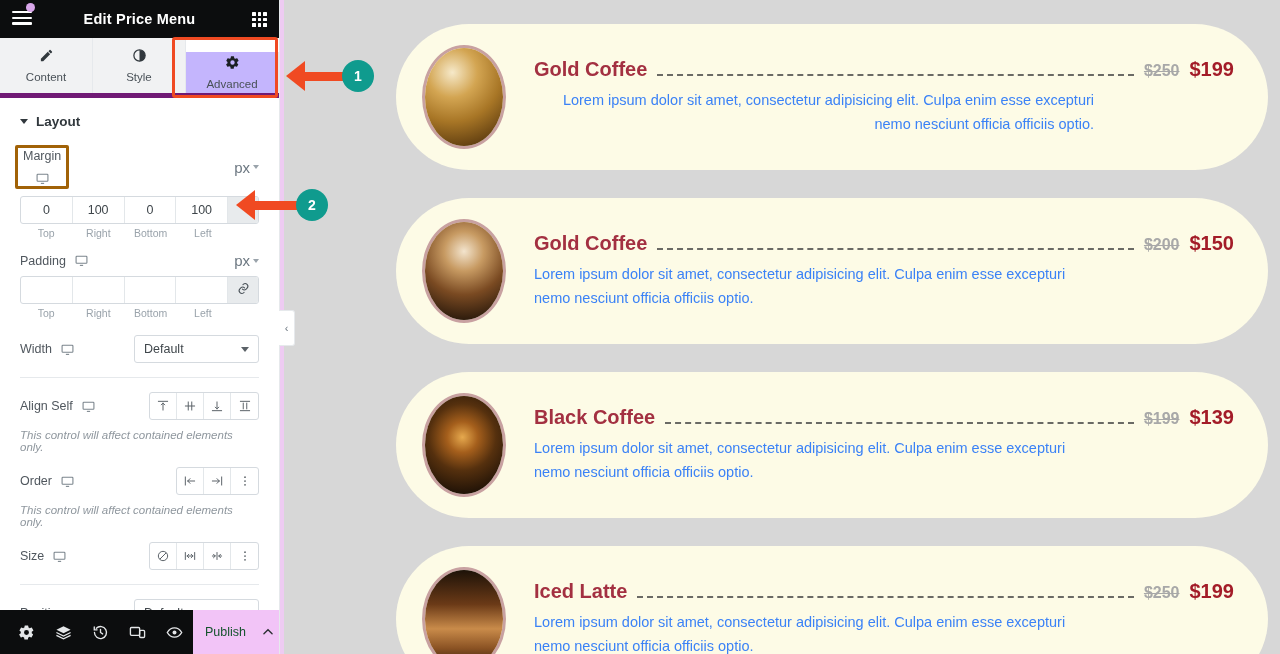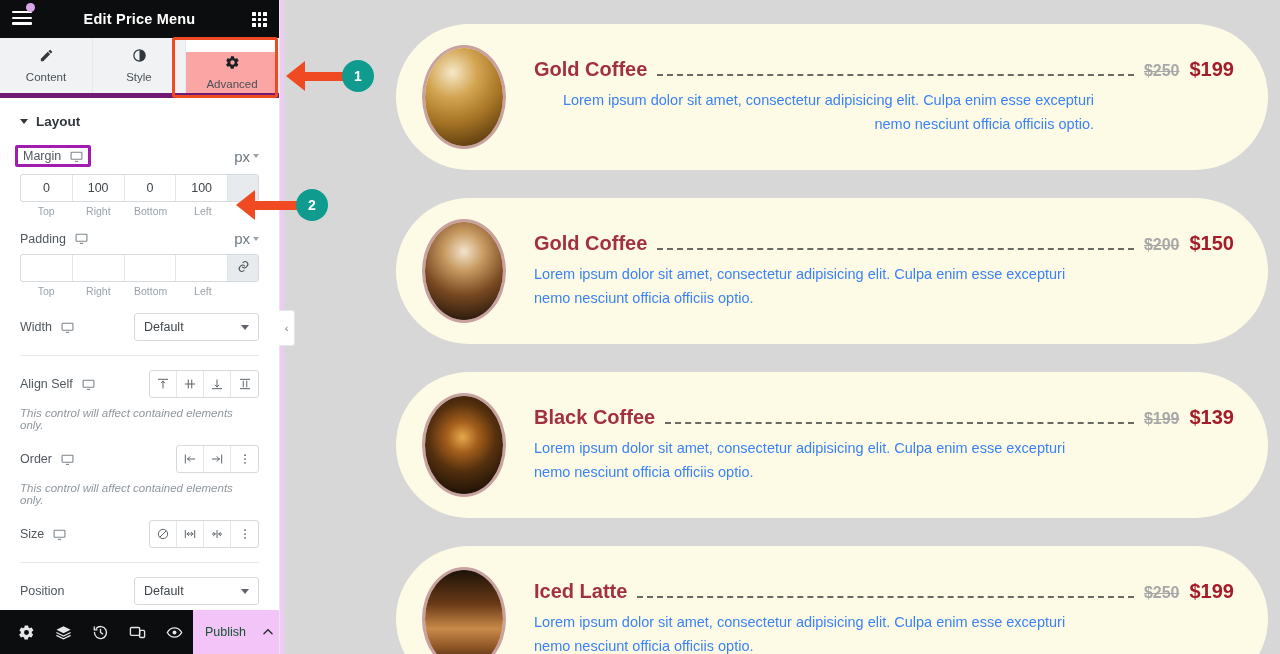--- a/index.html
+++ b/index.html
@@ -28,35 +28,35 @@
   .hamburger i { display: block; height: 2.4px; background: #fff; margin-bottom: 3.3px; border-radius: 1px; }
   .ham-dot { position: absolute; left: 26px; top: 3px; width: 9px; height: 9px; border-radius: 50%; background: #d9a6ea; }
   .panel-title { flex: 1; text-align: center; font-size: 14.5px; font-weight: bold; letter-spacing: .2px; }
   .grid-icon { position: absolute; right: 12px; top: 12px; width: 15px; height: 15px;
     display: grid; grid-template-columns: repeat(3,1fr); grid-template-rows: repeat(3,1fr); gap: 2px; cursor: pointer;}
   .grid-icon span { background: #fff; border-radius: .5px; }
 
   .tabs { display: flex; height: 60px; flex: 0 0 60px; border-bottom: 5px solid #701a75; background: #fff; position: relative; }
   .tab { flex: 1; display: flex; flex-direction: column; align-items: center; justify-content: center;
          gap: 6px; font-size: 11.5px; color: #495157; cursor: pointer; background: #f1f2f3; border-right:1px solid #e6e9ec;}
-  .tab.active { background: #fca5a5; margin-top: 14px; }
+  .tab.active { background: #c4b5fd; margin-top: 14px; }
   .tab svg { width: 15px; height: 15px; }
   .tab-hl { position: absolute; left: 172px; top: -1px; width: 106px; height: 61px;
             border: 3px solid #f04a22; border-radius: 3px; pointer-events: none; }
 
   .panel-body { flex: 1; overflow: hidden; padding: 0 20px; position: relative; }
 
   .section-title { display: flex; align-items: center; gap: 8px; font-size: 13.5px; font-weight: bold;
                    color: #31383d; padding: 16px 0 14px 0; cursor: pointer;}
   .caret { width: 0; height: 0; border-left: 4.5px solid transparent; border-right: 4.5px solid transparent;
            border-top: 5.5px solid #31383d; }
 
   .row { display: flex; align-items: center; justify-content: space-between; margin-top: 2px; }
   .ctrl-label { font-size: 12.5px; color: #50575e; display: flex; align-items: center; gap: 9px; }
-  .ctrl-label.boxed { border: 3px solid #a21caf; padding: 1px 5px; border-radius: 2px; margin-left: -5px;}
+  .ctrl-label.boxed { border: 3px solid #a16207; padding: 1px 5px; border-radius: 2px; margin-left: -5px; flex-direction: column;}
   .mon { width: 13px; height: 13px; display: inline-block; }
   .unit { font-size: 15px; color: #6d7882; display: flex; align-items: center; gap: 3px; cursor: pointer;}
   .unit .chev { width: 0; height: 0; border-left: 3.5px solid transparent; border-right: 3.5px solid transparent;
                 border-top: 4px solid #9aa3ab; }
 
   .dim-inputs { display: flex; margin-top: 7px; border: 1px solid #d5dadf; border-radius: 3px; overflow: hidden; background:#fff;}
   .dim-inputs .cell { flex: 1; border-right: 1px solid #e3e7ea; }
   .dim-inputs .cell:last-child { border-right: none; }
   .dim-inputs input { width: 100%; height: 26px; border: 0; outline: 0; text-align: center;
                       font-size: 12.5px; color: #3f464b; font-family: "Liberation Sans", sans-serif; background: transparent;}

